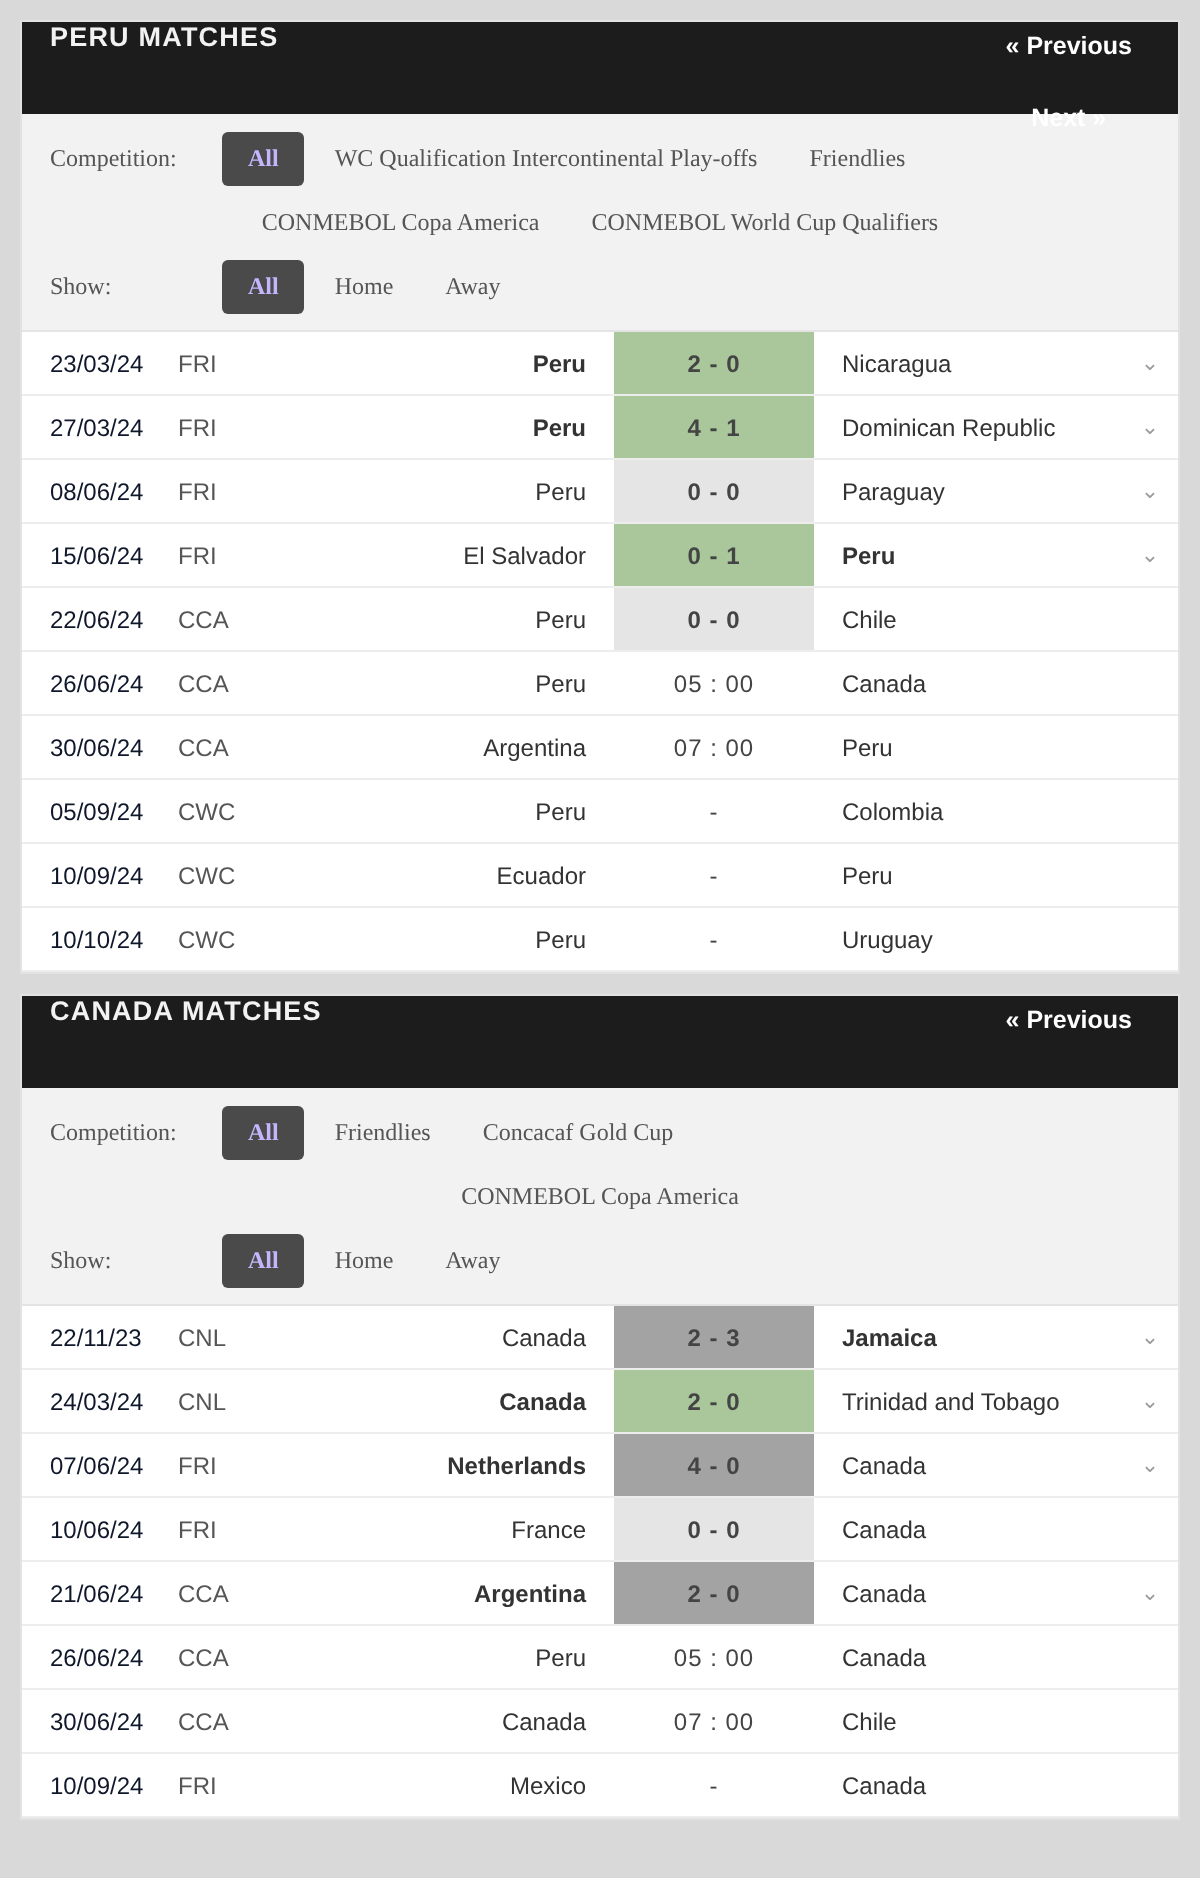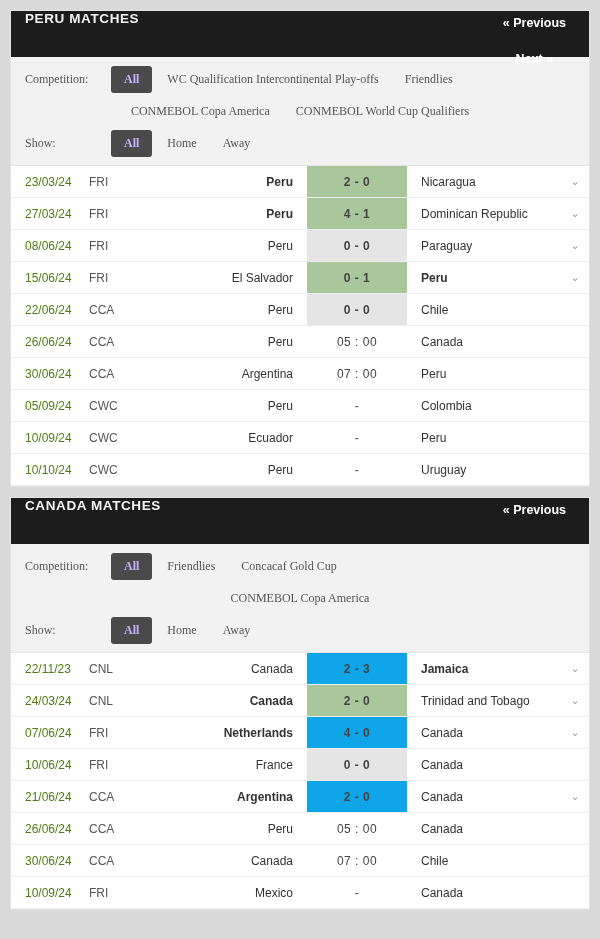--- a/index.html
+++ b/index.html
@@ -108,21 +108,21 @@
     display: flex;
     align-items: center;
     height: 32px;
     border-bottom: 1px solid #ededed;
     font-size: 12px;
     box-sizing: border-box;
   }
   .m-date {
     flex: 0 0 78px;
     padding-left: 14px;
-    color: #4d7c0f;
+    color: #0f172a;
     box-sizing: border-box;
   }
   .m-comp {
     flex: 0 0 64px;
     color: #555;
     text-align: left;
   }
   .m-home {
     flex: 1 1 0;
     text-align: right;
@@ -155,21 +155,21 @@
   .m-chev {
     flex: 0 0 28px;
     text-align: center;
     color: #9b9b9b;
     font-size: 11px;
     cursor: pointer;
   }
   .m-chev.empty { cursor: default; }
   .win { background: #a9c79a; }
   .draw { background: #e5e5e5; }
-  .loss { background: #0ea5e9; }
+  .loss { background: #a3a3a3; }
   .none { background: transparent; font-weight: normal; color: #444; }
   .bold { font-weight: bold; }
 </style>
 </head>
 <body>
 
 <div class="page">
   <div id="panels-container">
       <div class="panel">
         <div class="panel-header">

